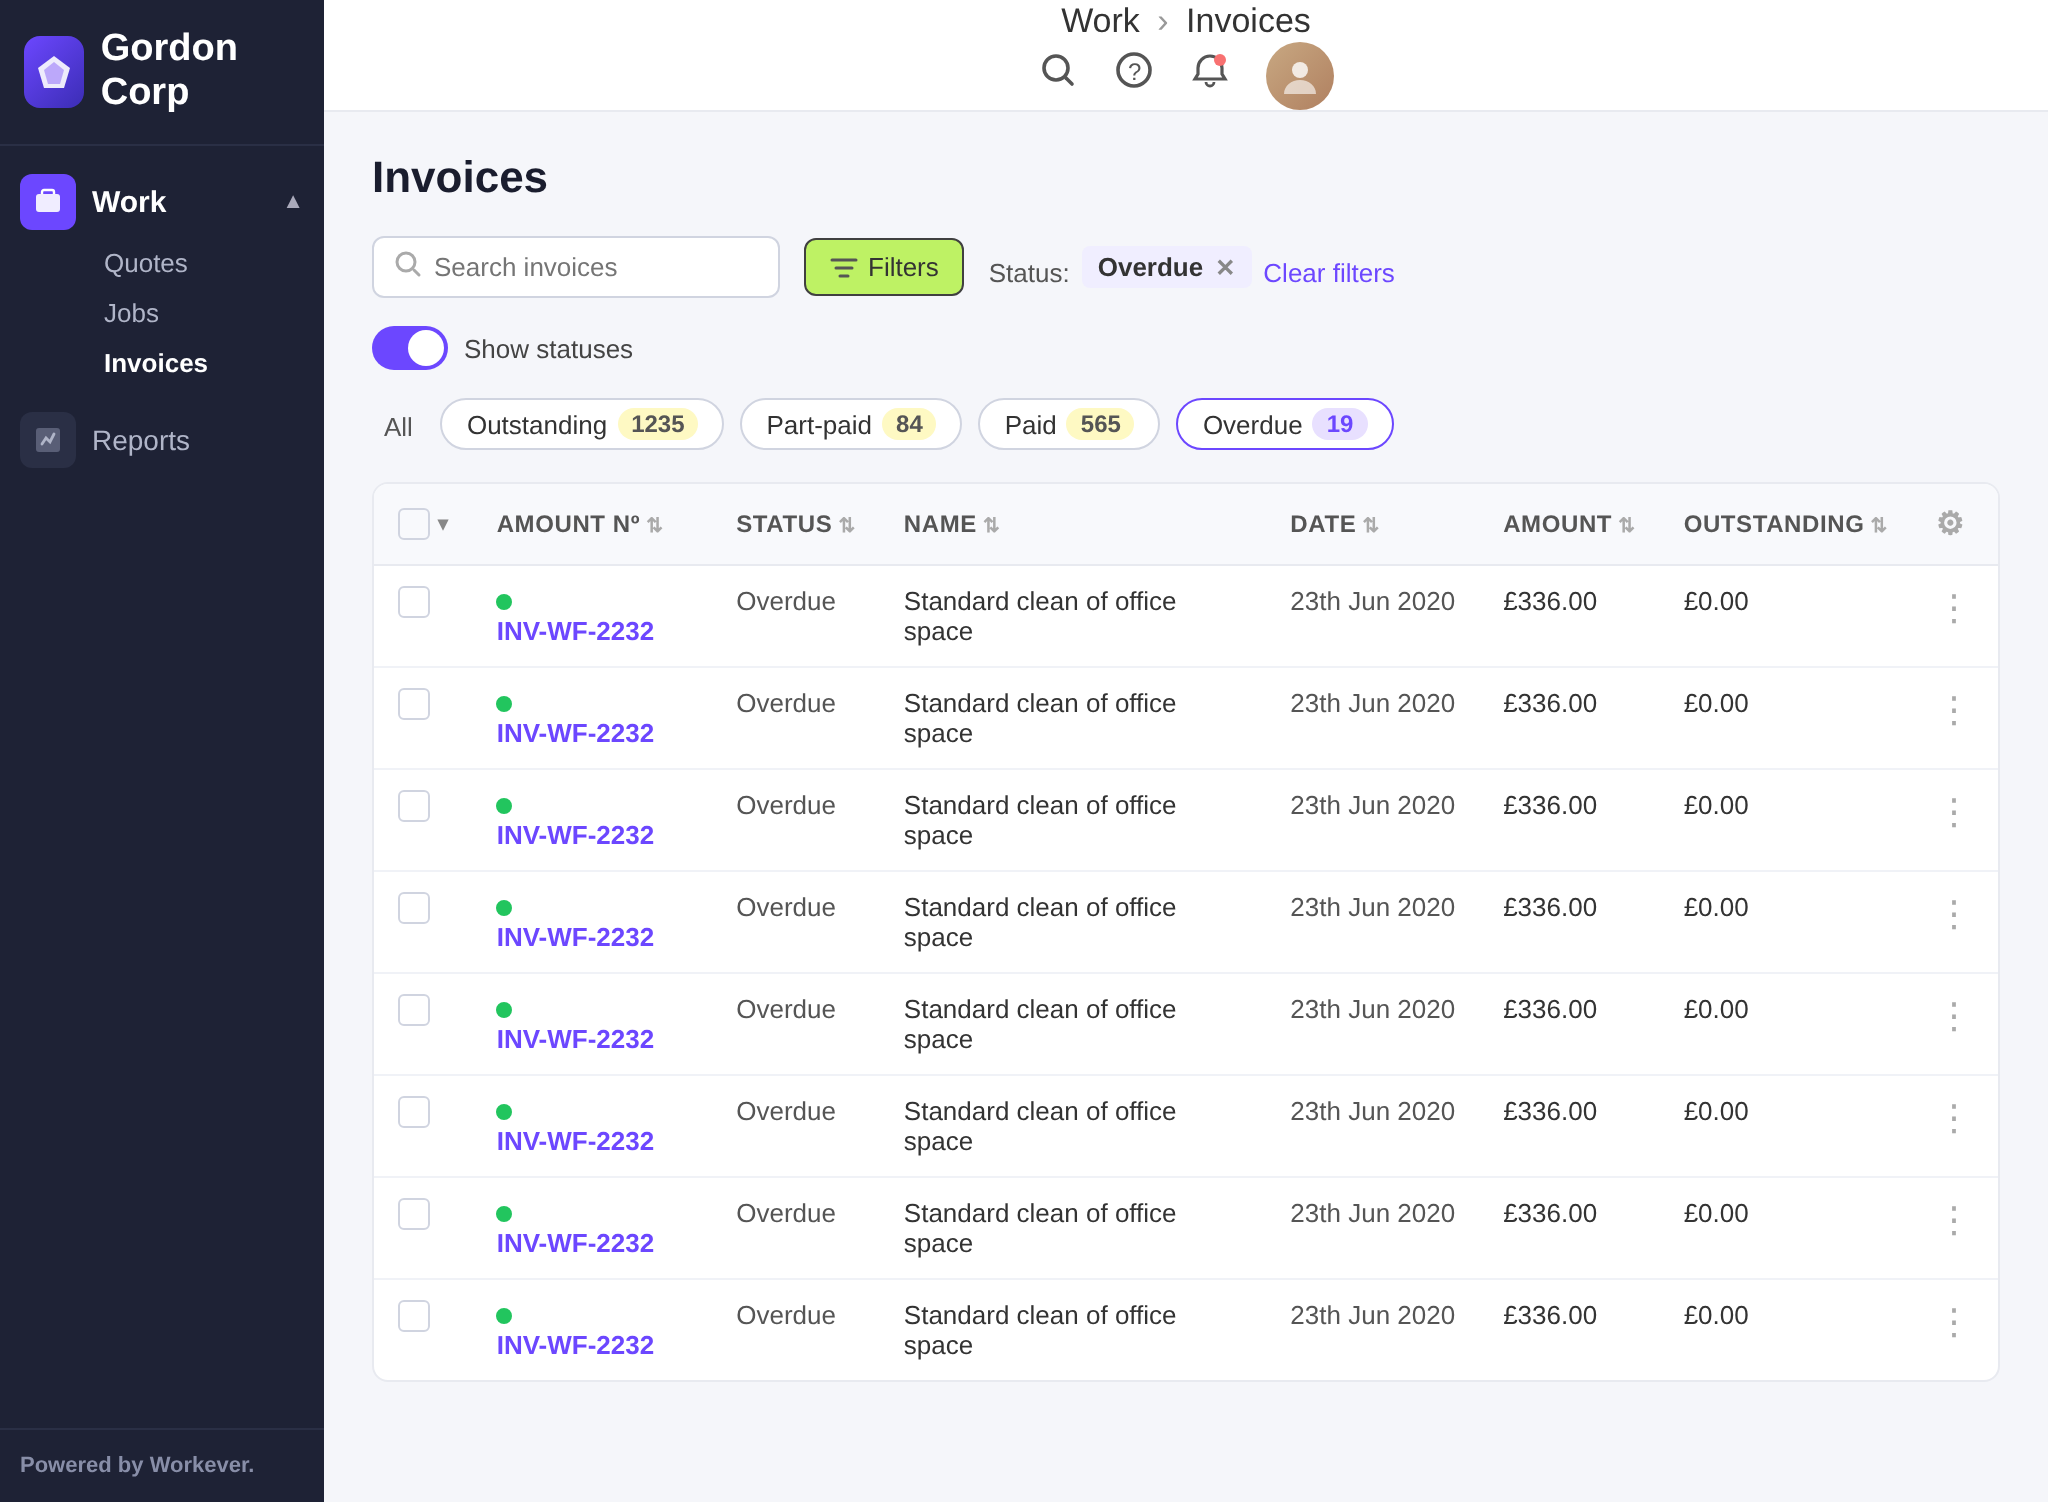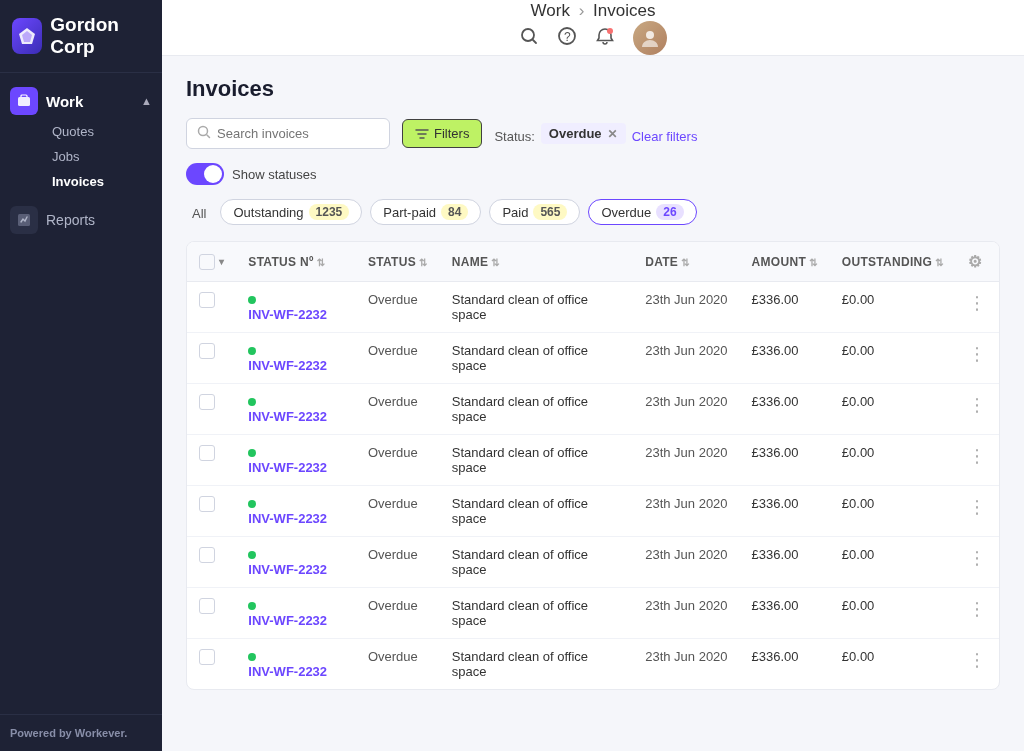--- a/index.html
+++ b/index.html
@@ -322,35 +322,35 @@
       <div class="tab-pill">
         <span>Part-paid</span>
         <span class="tab-count">84</span>
       </div>
       <div class="tab-pill">
         <span>Paid</span>
         <span class="tab-count">565</span>
       </div>
       <div class="tab-pill active">
         <span>Overdue</span>
-        <span class="tab-count">26</span>
+        <span class="tab-count">19</span>
       </div>
     </div>
 
     <div class="table-wrap">
       <table>
         <thead>
           <tr>
             <th class="th-checkbox">
               <div class="header-check-col">
                 <div class="row-checkbox"></div>
                 <span class="header-chevron">▾</span>
               </div>
             </th>
-            <th class="sortable">STATUS Nº</th>
+            <th class="sortable">AMOUNT Nº</th>
             <th class="sortable">STATUS</th>
             <th class="sortable">NAME</th>
             <th class="sortable">DATE</th>
             <th class="sortable">AMOUNT</th>
             <th class="sortable">OUTSTANDING</th>
             <th class="th-actions">
               <span class="settings-icon">⚙</span>
             </th>
           </tr>
         </thead>

